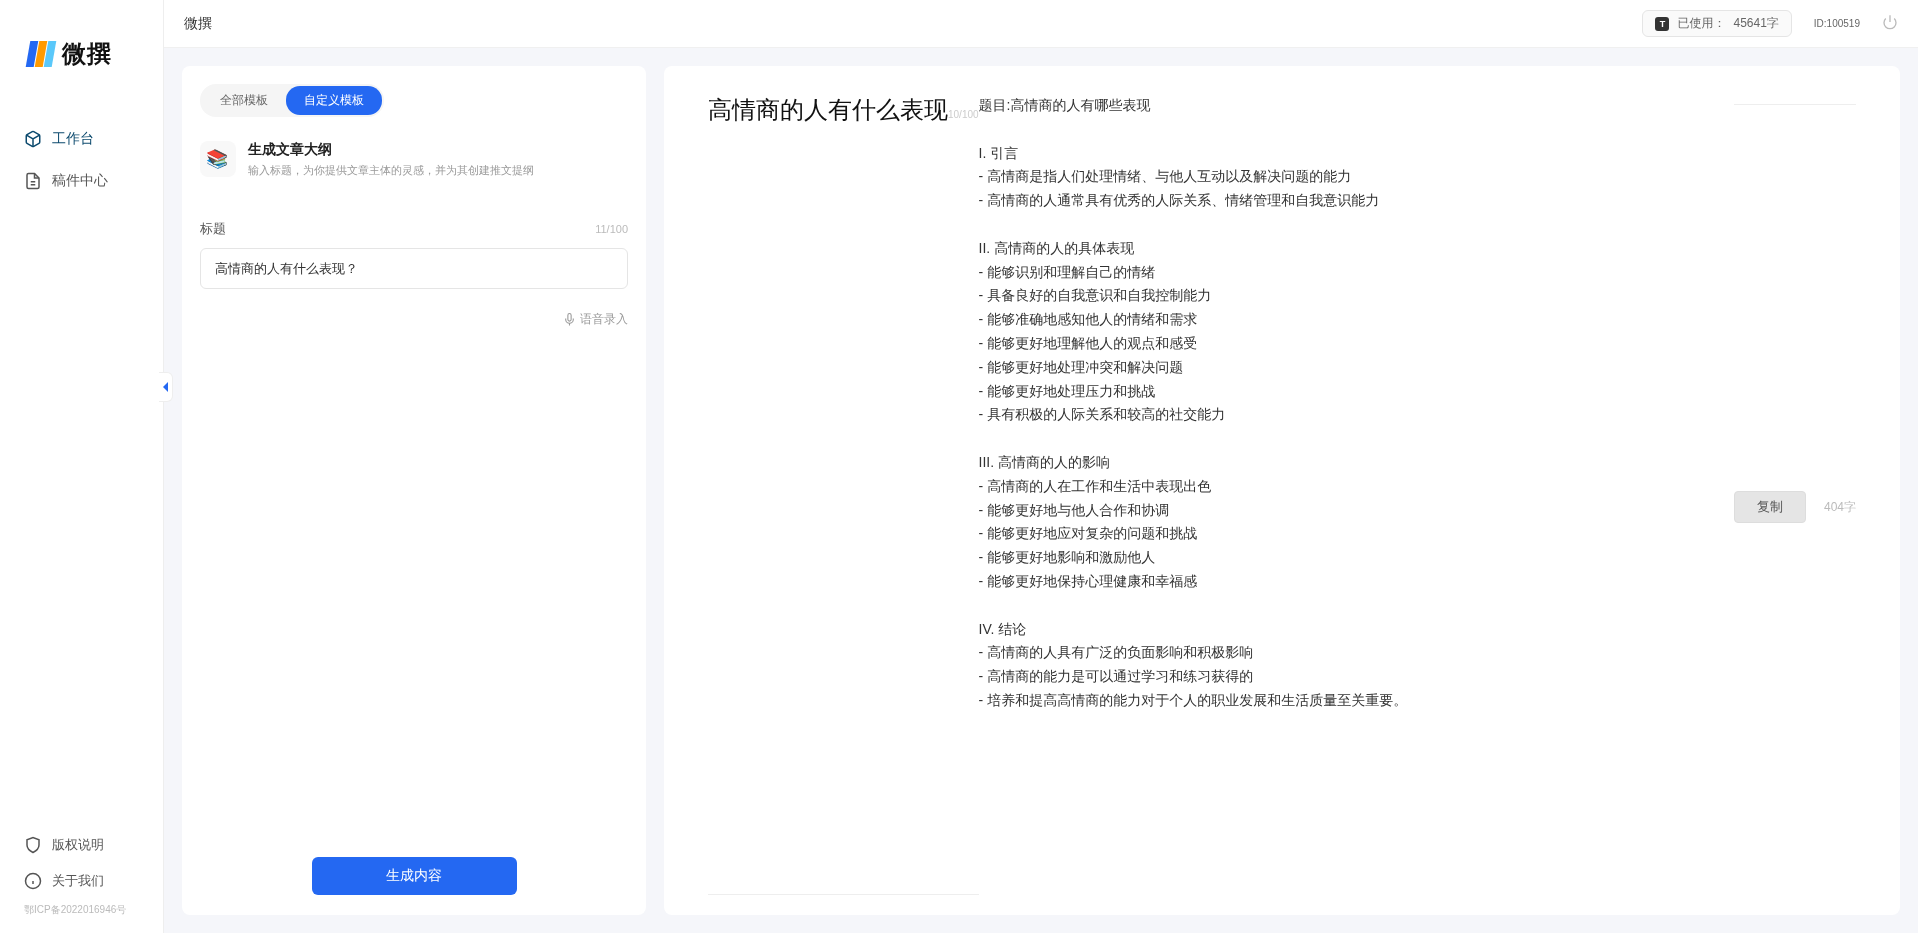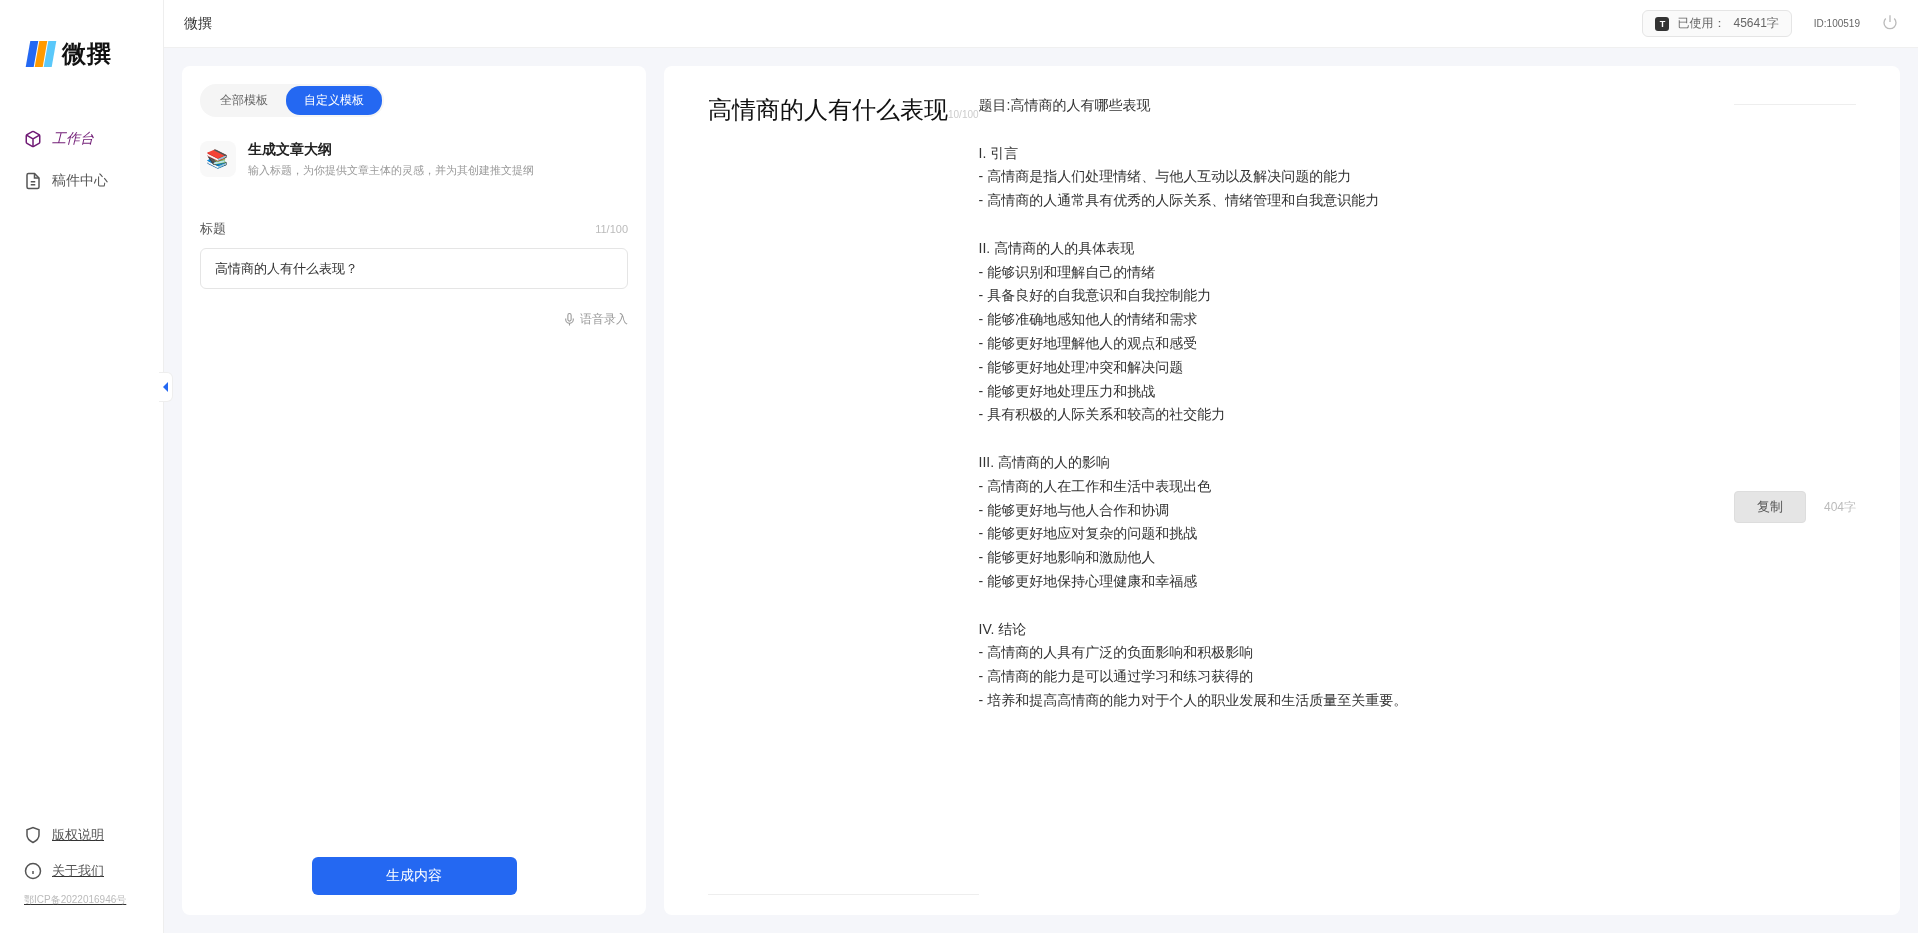--- a/index.html
+++ b/index.html
@@ -50,27 +50,26 @@
     }
     .nav-item {
       display: flex;
       align-items: center;
       gap: 10px;
       padding: 10px 24px;
       font-size: 14px;
       cursor: pointer;
       color: #555;
     }
-    .nav-item.active { color: #701a75; font-style: italic; }
+    .nav-item.active { color: #0c4a6e; }
     .nav-item svg { width: 18px; height: 18px; }
     
     .sidebar-bottom {
       margin-top: auto;
-      padding-bottom: 20px;
-      text-decoration: underline;
+      padding-bottom: 10px;
     }
     .sidebar-bottom .nav-item { font-size: 13px; padding: 9px 24px; }
     .icp {
       font-size: 10px;
       color: #bbb;
       padding: 4px 24px 6px;
     }
     
     .collapse-handle {
       position: absolute;

